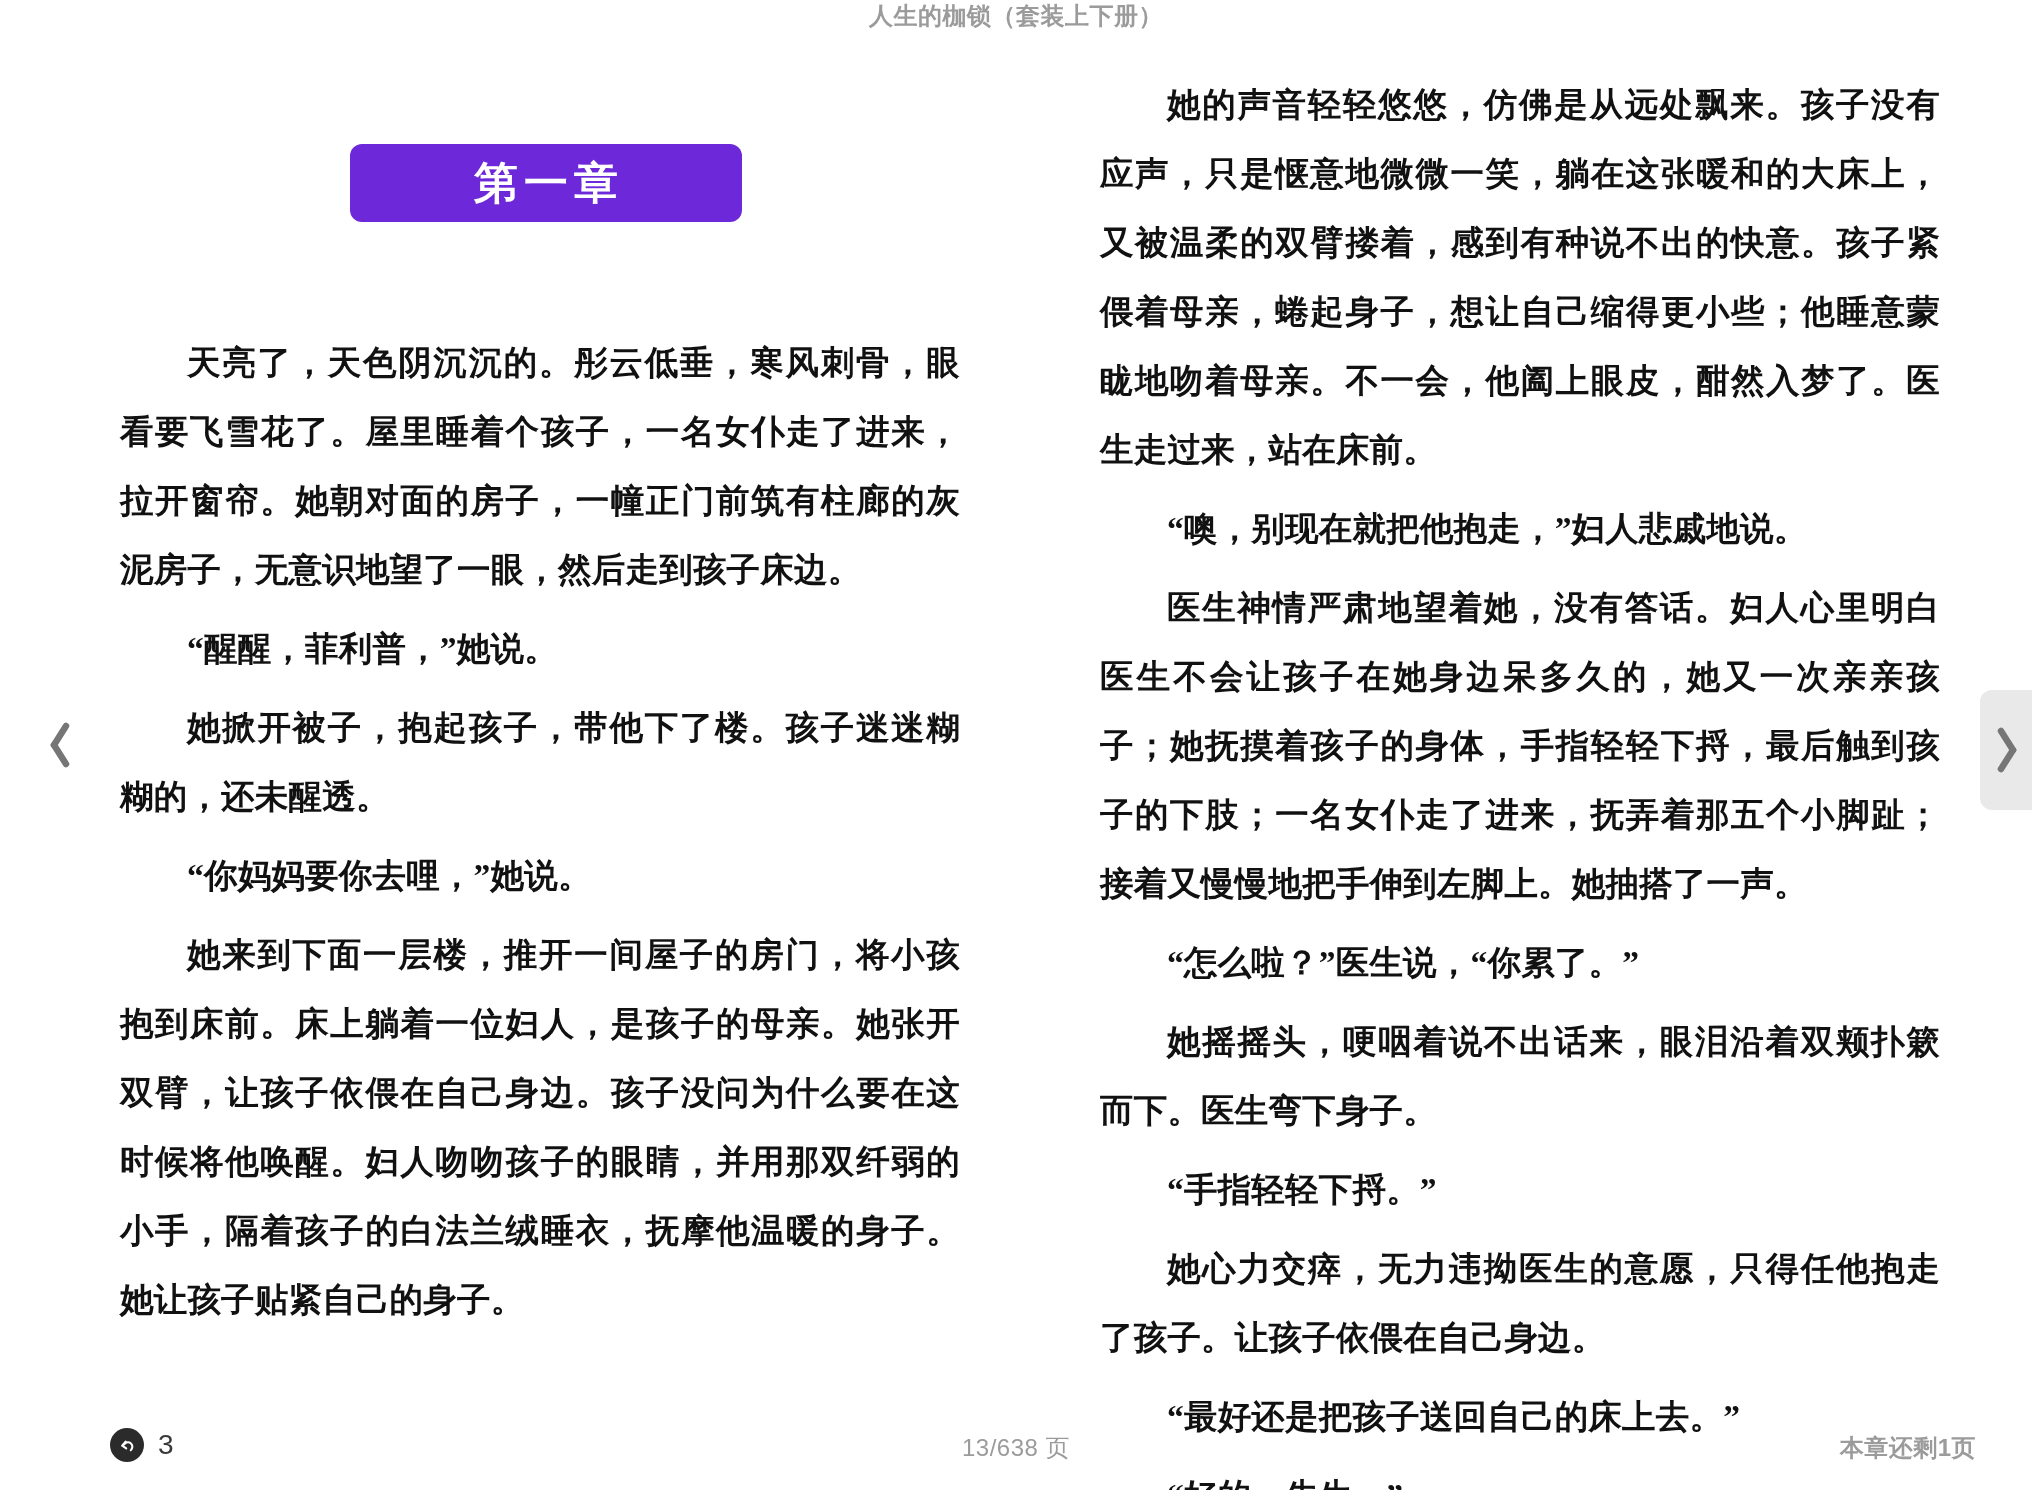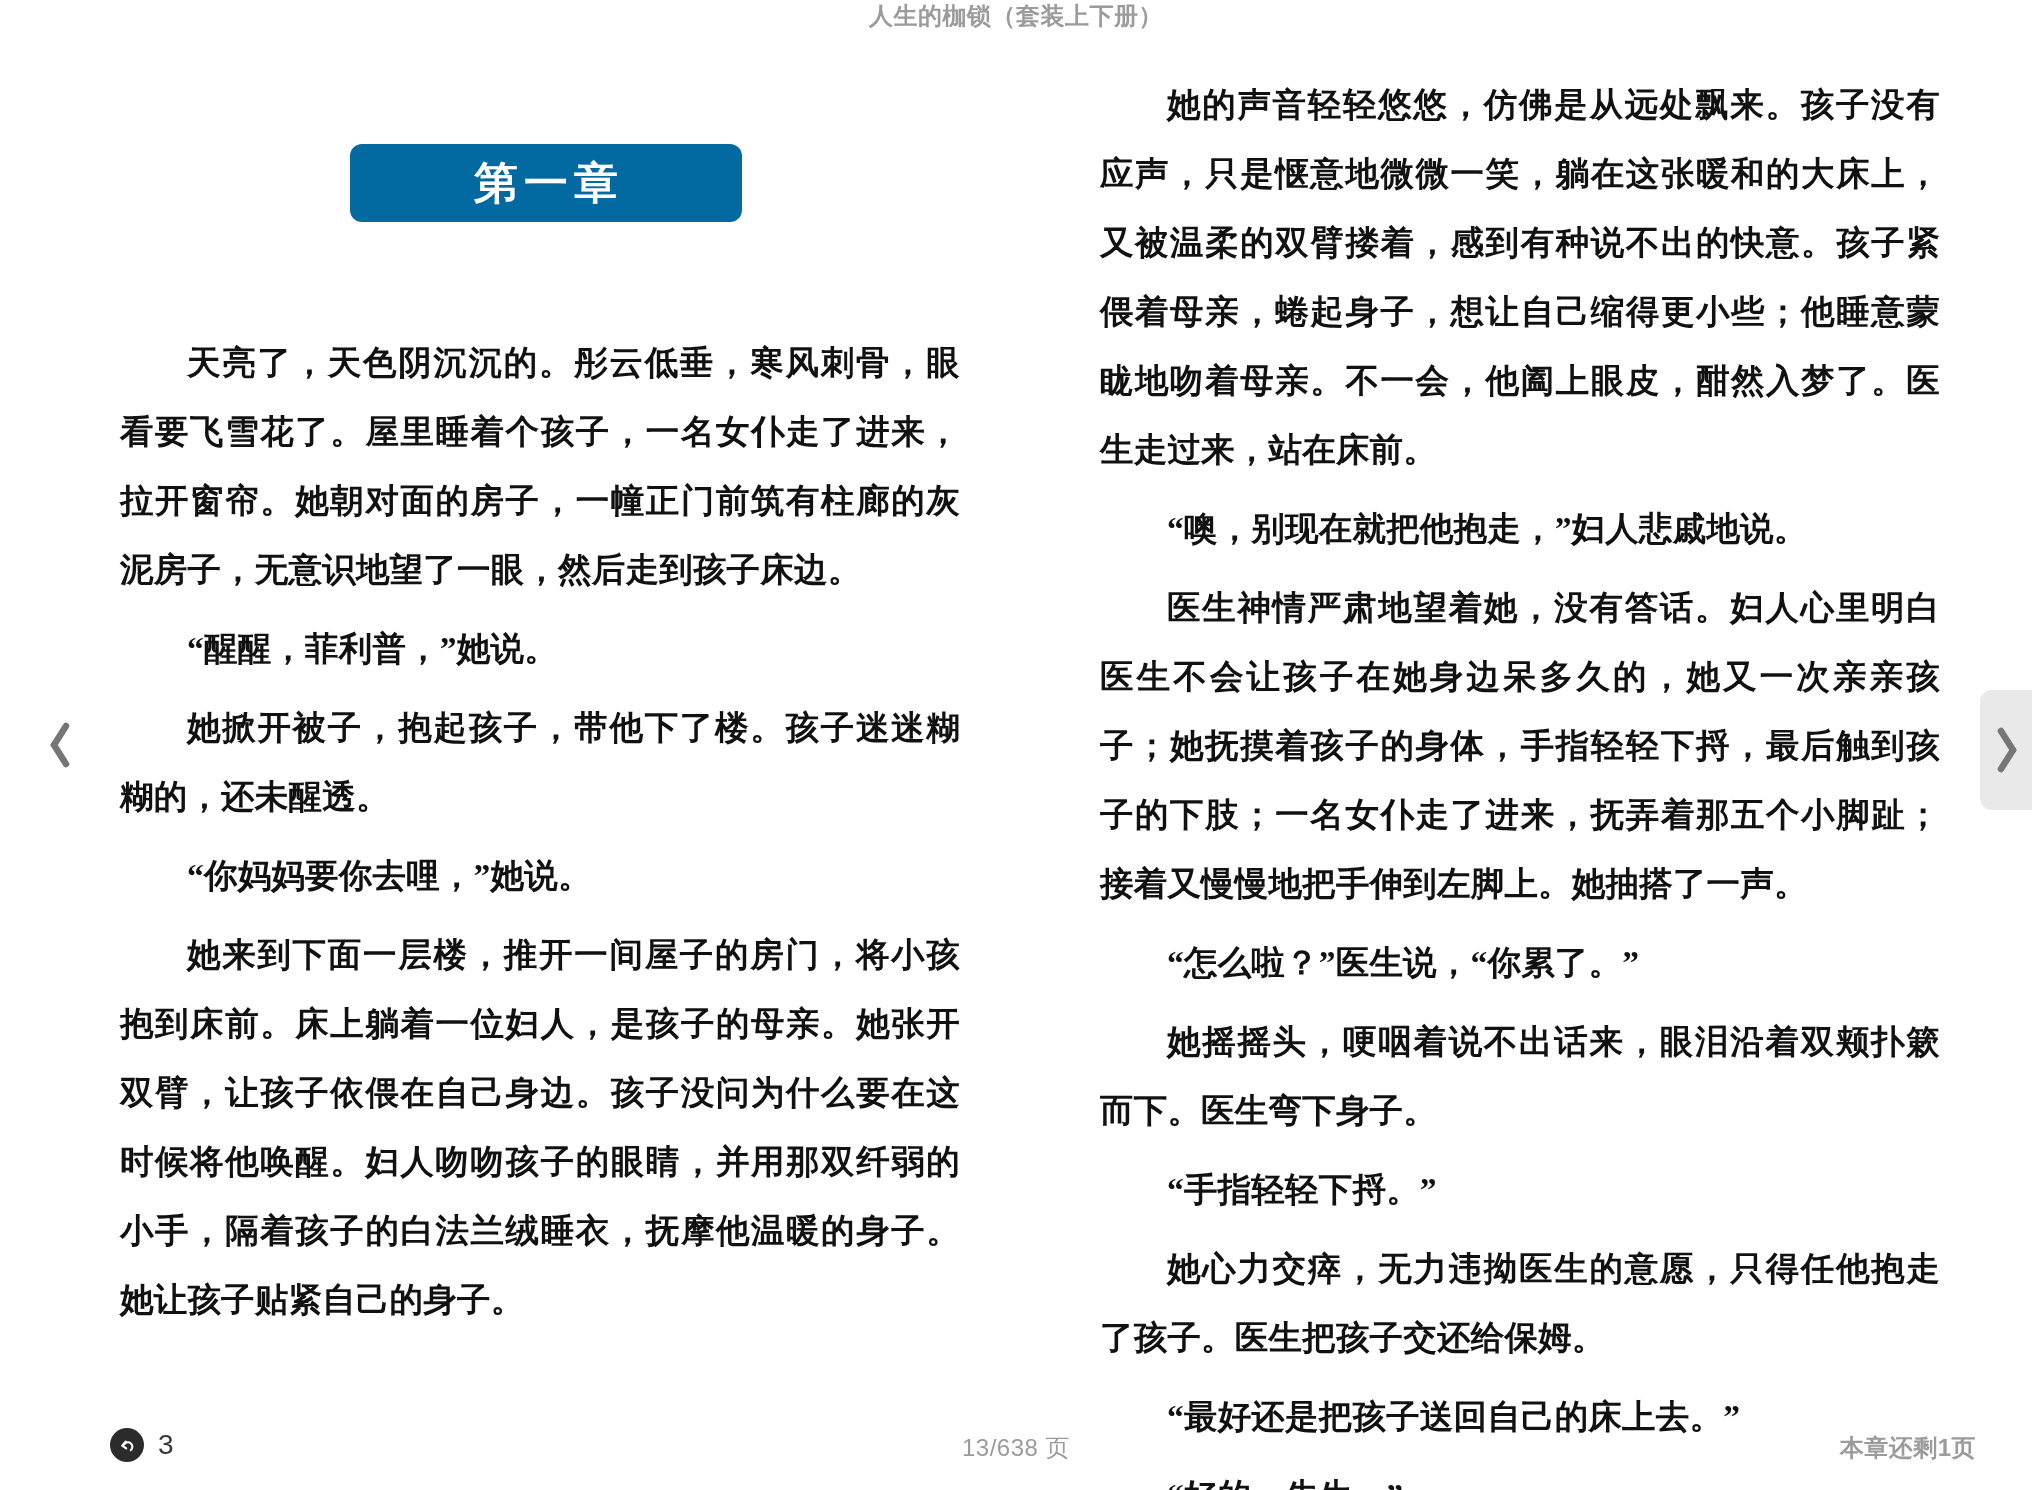--- a/index.html
+++ b/index.html
@@ -200,40 +200,40 @@
 
 <div class="book-header">
   <div class="book-header-title">人生的枷锁（套装上下册）</div>
 </div>
 
 <div class="page-area">
 
   <div class="column column-left">
 
     <div class="chapter-badge-wrap">
-      <div class="chapter-badge" style="background: #0369a1; color: rgb(255, 255, 255);">
+      <div class="chapter-badge" style="background: #6d28d9; color: rgb(255, 255, 255);">
         <span class="chapter-badge-label">第一章</span>
       </div>
     </div>
 
     <p class="para">天亮了，天色阴沉沉的。彤云低垂，寒风刺骨，眼看要飞雪花了。屋里睡着个孩子，一名女仆走了进来，拉开窗帘。她朝对面的房子，一幢正门前筑有柱廊的灰泥房子，无意识地望了一眼，然后走到孩子床边。</p>
     <p class="para short">“醒醒，菲利普，”她说。</p>
     <p class="para">她掀开被子，抱起孩子，带他下了楼。孩子迷迷糊糊的，还未醒透。</p>
     <p class="para short">“你妈妈要你去哩，”她说。</p>
     <p class="para">她来到下面一层楼，推开一间屋子的房门，将小孩抱到床前。床上躺着一位妇人，是孩子的母亲。她张开双臂，让孩子依偎在自己身边。孩子没问为什么要在这时候将他唤醒。妇人吻吻孩子的眼睛，并用那双纤弱的小手，隔着孩子的白法兰绒睡衣，抚摩他温暖的身子。她让孩子贴紧自己的身子。</p>
   </div>
 
   <div class="column column-right">
     <p class="para" style="margin-top:14px">她的声音轻轻悠悠，仿佛是从远处飘来。孩子没有应声，只是惬意地微微一笑，躺在这张暖和的大床上，又被温柔的双臂搂着，感到有种说不出的快意。孩子紧偎着母亲，蜷起身子，想让自己缩得更小些；他睡意蒙眬地吻着母亲。不一会，他阖上眼皮，酣然入梦了。医生走过来，站在床前。</p>
     <p class="para short">“噢，别现在就把他抱走，”妇人悲戚地说。</p>
     <p class="para">医生神情严肃地望着她，没有答话。妇人心里明白医生不会让孩子在她身边呆多久的，她又一次亲亲孩子；她抚摸着孩子的身体，手指轻轻下捋，最后触到孩子的下肢；一名女仆走了进来，抚弄着那五个小脚趾；接着又慢慢地把手伸到左脚上。她抽搭了一声。</p>
     <p class="para short">“怎么啦？”医生说，“你累了。”</p>
     <p class="para">她摇摇头，哽咽着说不出话来，眼泪沿着双颊扑簌而下。医生弯下身子。</p>
     <p class="para short">“手指轻轻下捋。”</p>
-    <p class="para">她心力交瘁，无力违拗医生的意愿，只得任他抱走了孩子。医生把孩子交还给保姆。</p>
+    <p class="para">她心力交瘁，无力违拗医生的意愿，只得任他抱走了孩子。让孩子依偎在自己身边。</p>
     <p class="para short">“最好还是把孩子送回自己的床上去。”</p>
     <p class="para short">“好的，先生。”</p>
   </div>
 </div>
 
 <button class="nav-prev">
   <svg class="chev" viewBox="0 0 26 50">
     <line x1="19" y1="6" x2="7" y2="25"></line>
     <line x1="7" y1="25" x2="19" y2="44"></line>
   </svg>

